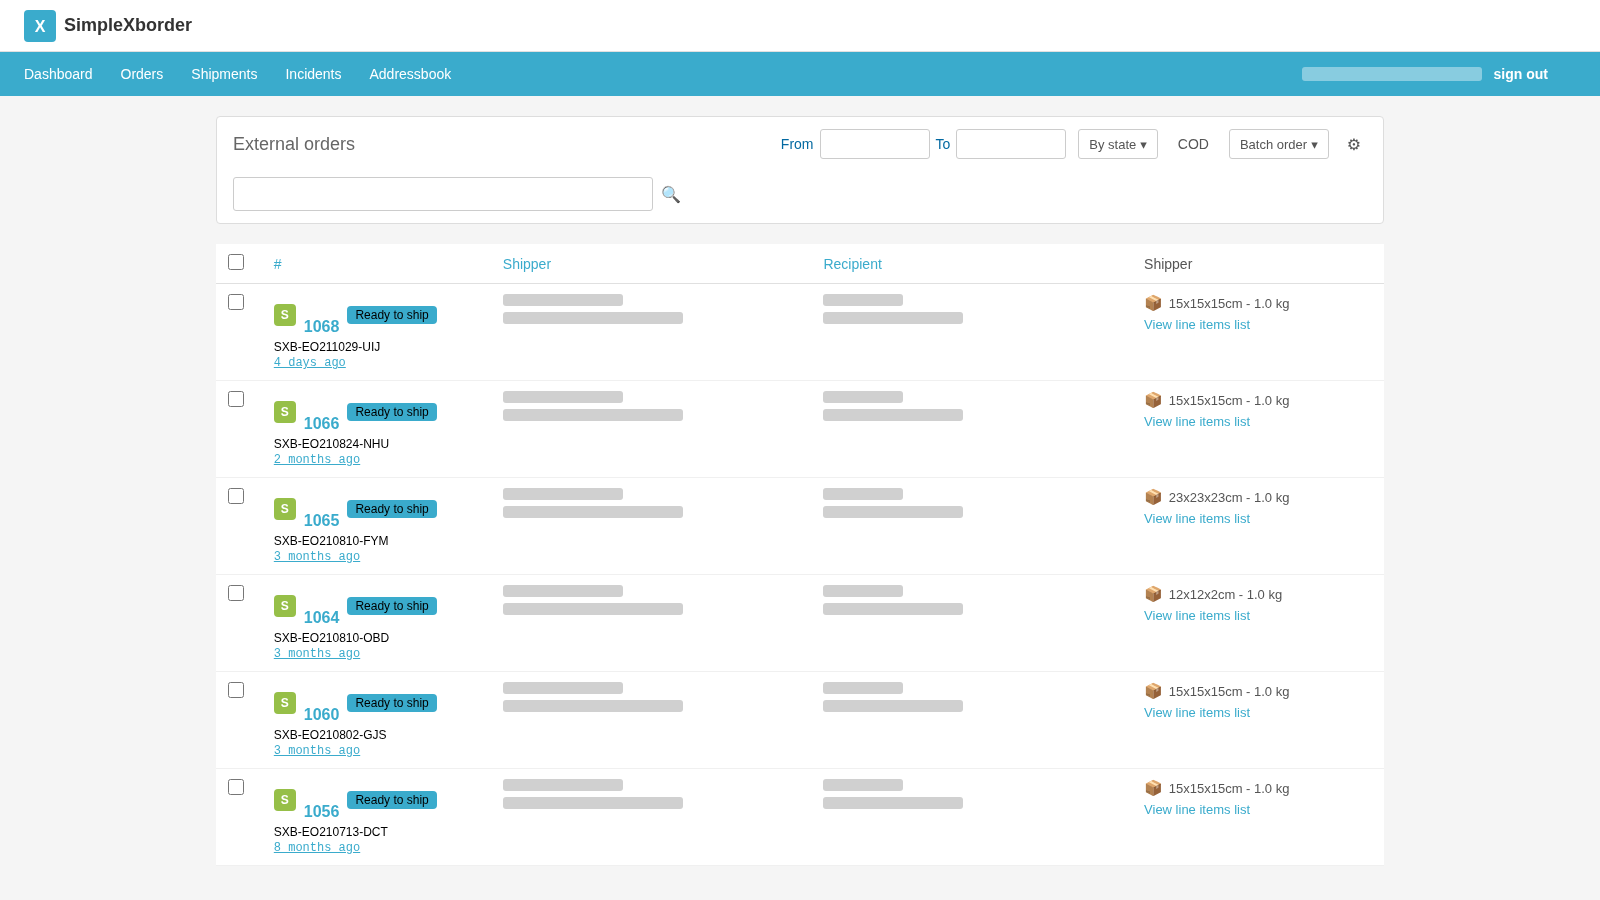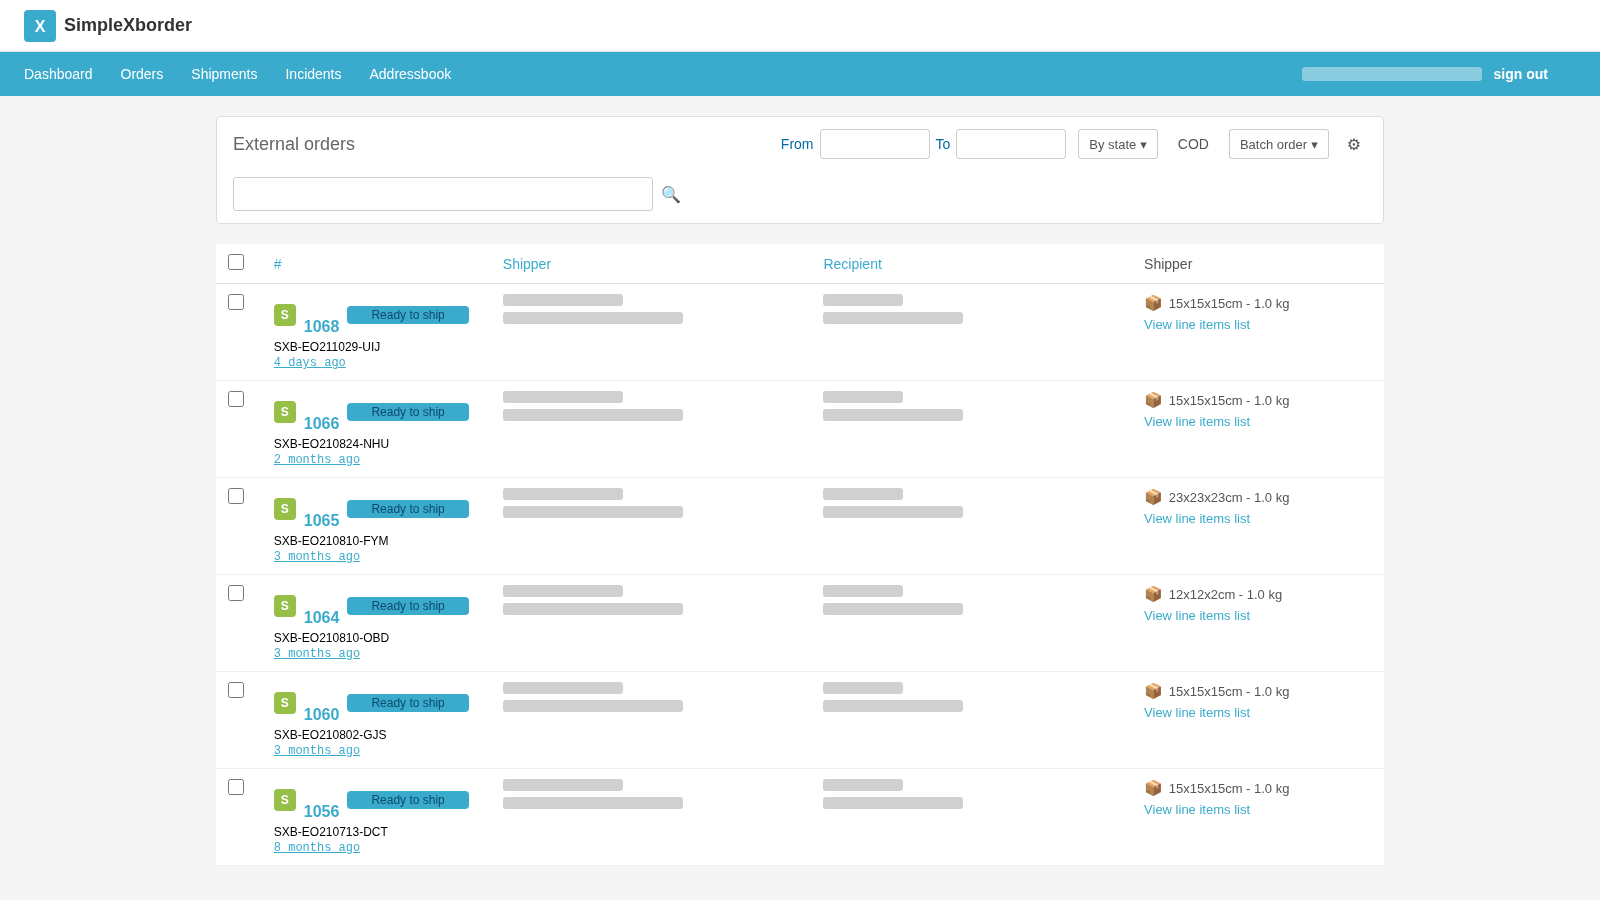--- a/index.html
+++ b/index.html
@@ -42,21 +42,21 @@
     .orders-table td { padding: 10px 12px; vertical-align: top; border-bottom: 1px solid #f0f0f0; }
 
     
     .cb { width: 16px; height: 16px; cursor: pointer; }
 
     
     .order-num-cell { min-width: 200px; }
     .order-num-row { display: flex; align-items: center; gap: 8px; margin-bottom: 4px; }
     .shopify-icon { width: 22px; height: 22px; background: #96bf48; border-radius: 4px; display: inline-flex; align-items: center; justify-content: center; color: #fff; font-size: 12px; font-weight: bold; }
     .order-num { font-size: 16px; font-weight: bold; color: #3aabcc; margin-top: 24px; }
-    .badge-ready { background: #3aabcc; color: #0c4a6e; border-radius: 4px; padding: 2px 24px; font-size: 12px; }
+    .badge-ready { background: #3aabcc; color: #000000; border-radius: 4px; padding: 2px 8px; font-size: 12px; }
     .order-ref { font-size: 12px; color: #000000; margin-bottom: 2px; }
     .order-time { font-size: 12px; color: #3aabcc; text-decoration: underline; cursor: pointer; font-family: Liberation Mono, monospace; }
 
     
     .blurred-block { display: flex; flex-direction: column; gap: 6px; }
     .blur-line { height: 12px; border-radius: 3px; background: #d0d0d0; }
     .blur-line.w1 { width: 120px; }
     .blur-line.w2 { width: 180px; }
     .blur-line.w3 { width: 80px; }
     .blur-line.w4 { width: 140px; }

